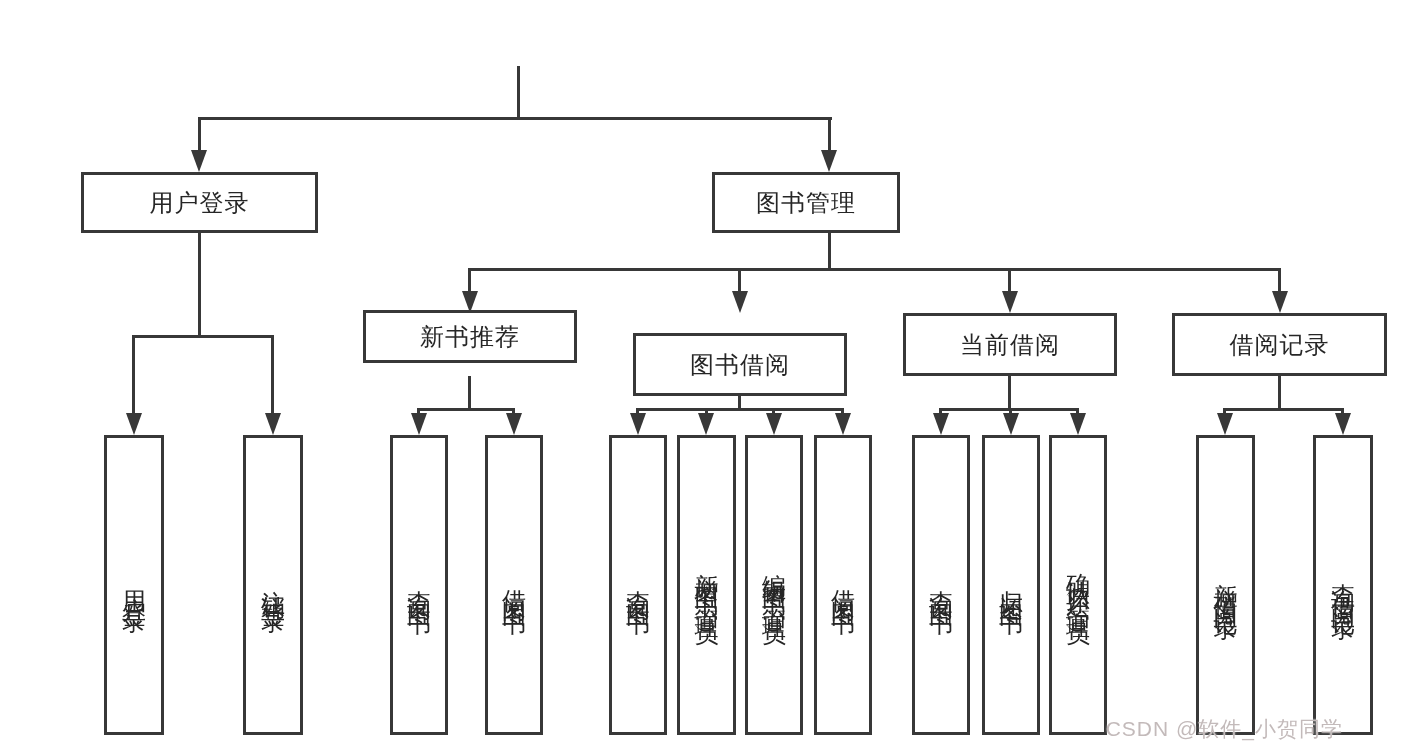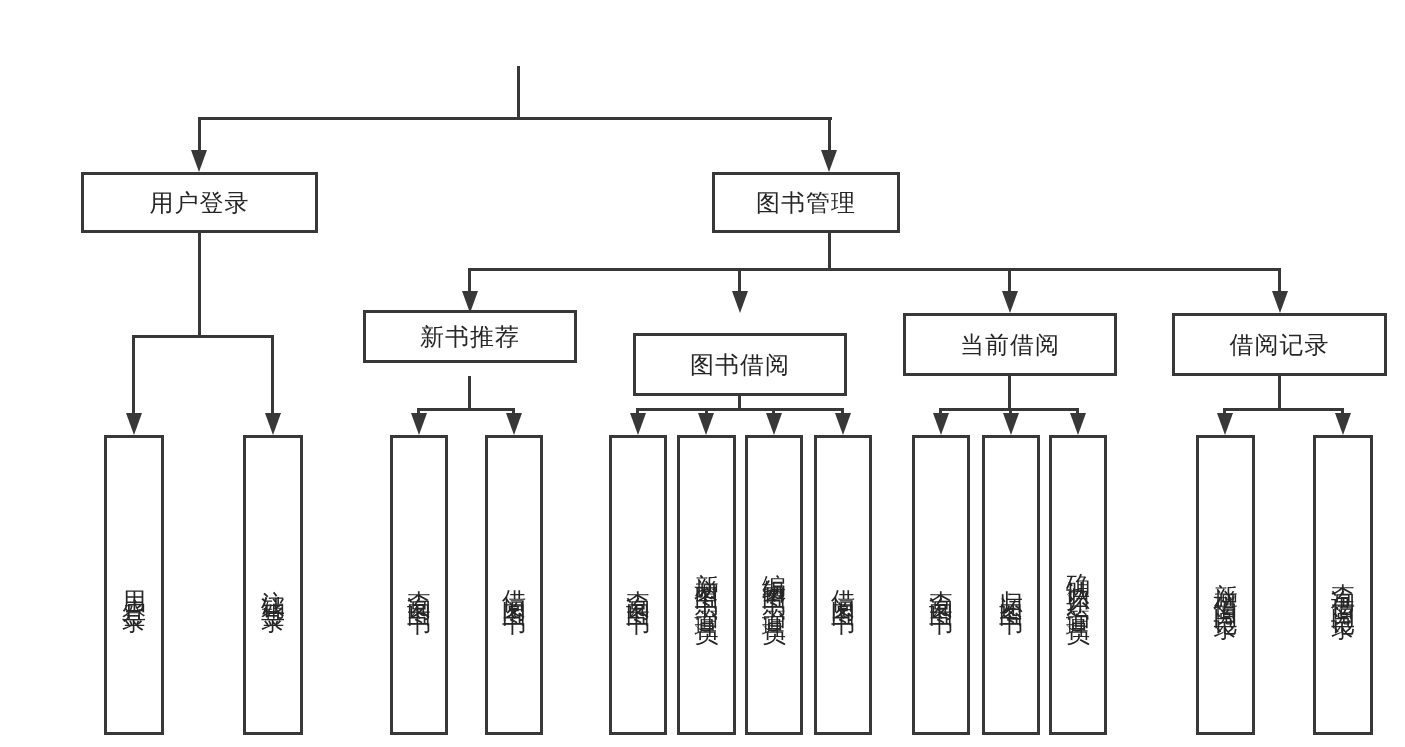--- a/index.html
+++ b/index.html
@@ -156,14 +156,15 @@
     <span class="vtext">确认归还（管理员）</span>
   </div>
 
   <div class="leaf" style="left:1196px;width:59px;">
     <span class="vtext">新增借阅记录</span>
   </div>
   <div class="leaf" style="left:1313px;width:60px;">
     <span class="vtext">查询借阅记录</span>
   </div>
 
+  <div class="watermark">CSDN @软件_小贺同学</div>
 
 </div>
 
 </body></html>

